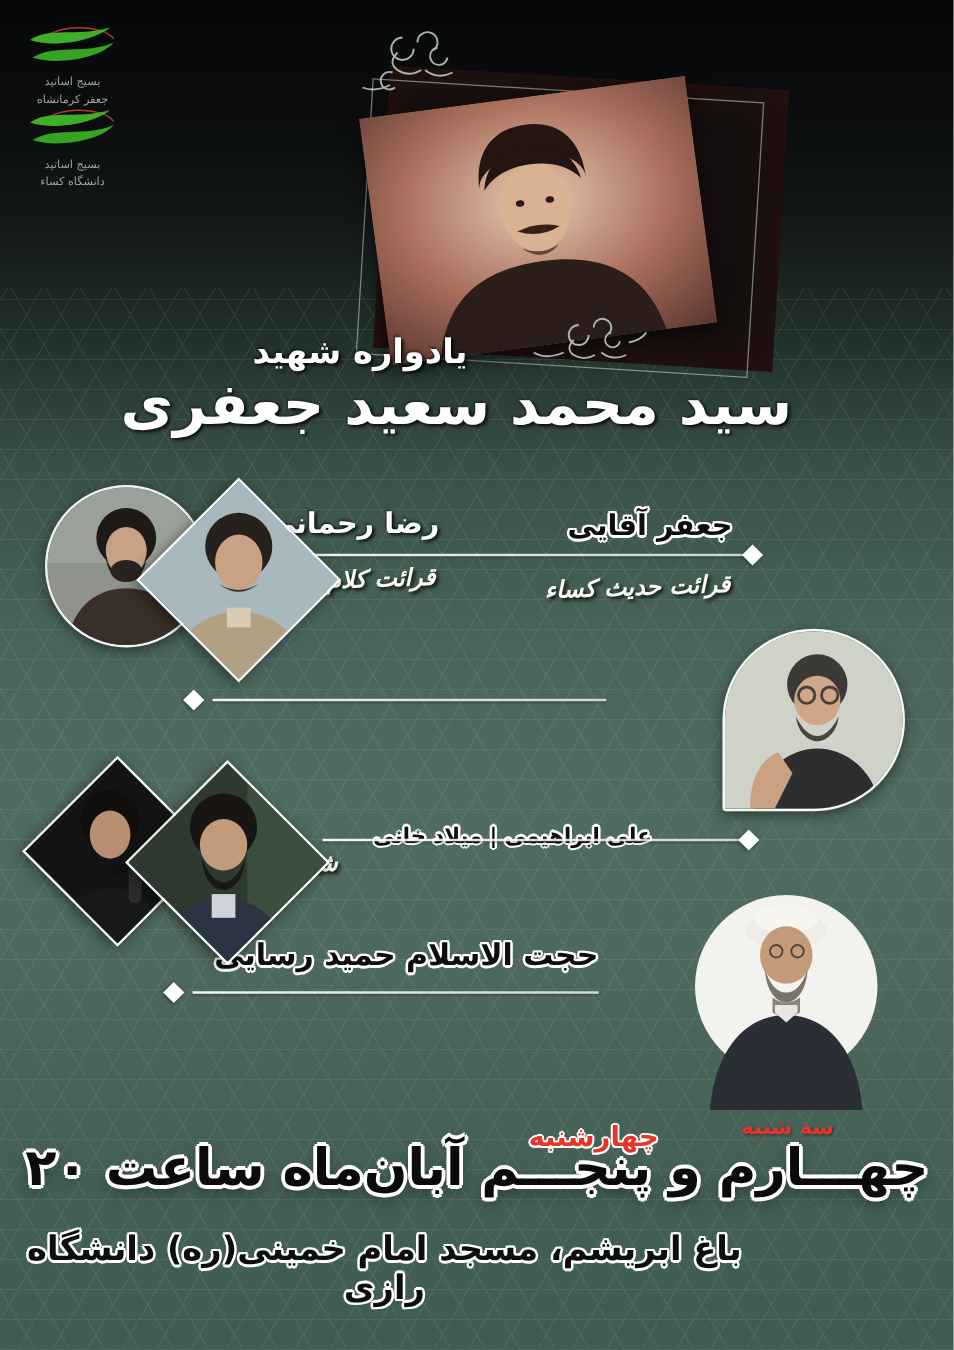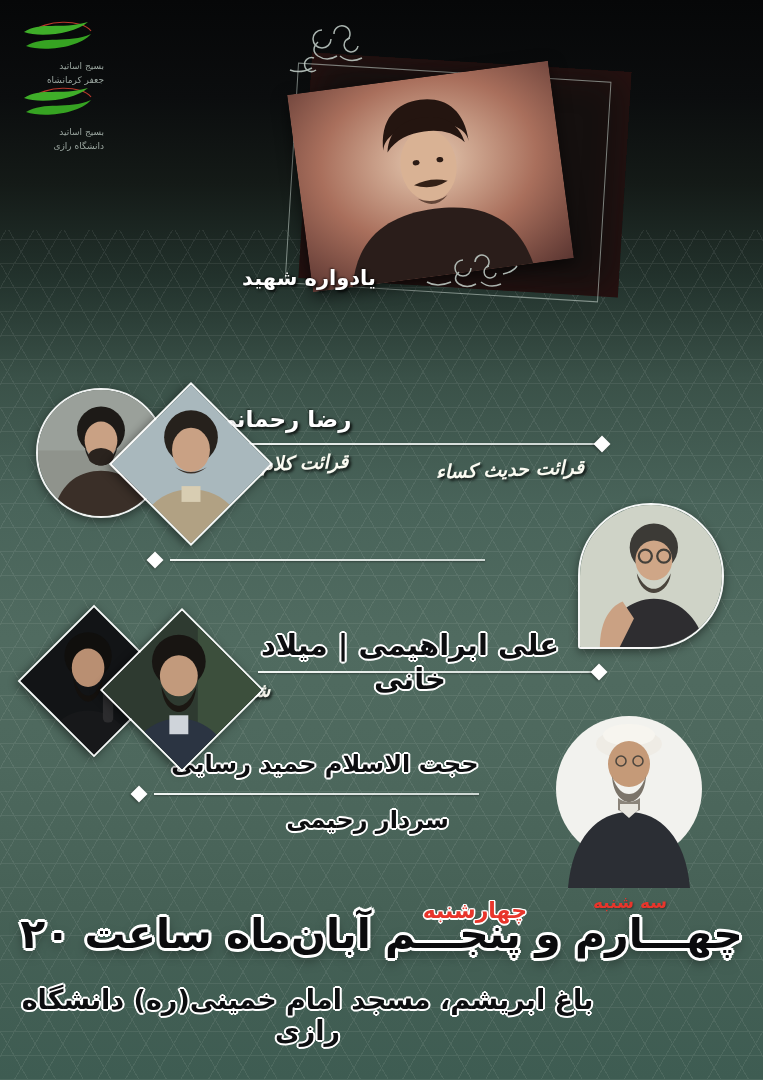--- a/index.html
+++ b/index.html
@@ -23,21 +23,21 @@
   .ow-big{color:#0b0b0d;font-weight:700;
     text-shadow:-3px 0 #fff,3px 0 #fff,0 -3px #fff,0 3px #fff,
       -2px -2px #fff,2px -2px #fff,-2px 2px #fff,2px 2px #fff,0 5px 12px rgba(0,0,0,.5);}
   .red{color:#e8352b;font-weight:bold;text-shadow:1px 1px 2px rgba(0,0,0,.4);text-align:center;}
   .red-ow{color:#e8352b;font-weight:bold;
     text-shadow:-1.5px 0 #fff,1.5px 0 #fff,0 -1.5px #fff,0 1.5px #fff,
       -1px -1px #fff,1px -1px #fff,-1px 1px #fff,1px 1px #fff;}
   .cal{color:#fbfbf2;font-family:"DejaVu Serif",serif;font-style:italic;font-weight:bold;
     transform:rotate(-2deg);text-shadow:2px 2px 3px rgba(0,0,0,.8);}
   
-  .logo{width:92px;}
+  .logo{width:92px;text-align:center;}
   .logo .cap{font-size:9px;line-height:12px;color:#9aa59f;margin-top:2px;}
   
   .ph{overflow:hidden;box-shadow:0 3px 10px rgba(0,0,0,.45);}
   .circle{border-radius:50%;border:2px solid rgba(255,255,255,.92);}
   .teardrop{border-radius:50% 50% 50% 3px;border:2px solid rgba(255,255,255,.95);}
   .diamond{transform:rotate(45deg);border:2px solid rgba(255,255,255,.95);}
   .diamond-inner{position:absolute;transform:rotate(-45deg);}
   .hline{position:absolute;height:2px;background:linear-gradient(90deg,rgba(250,253,251,.95),rgba(248,252,250,.75));
     box-shadow:0 1px 2px rgba(0,0,0,.35);}
   .bullet{position:absolute;width:12px;height:12px;background:#ffffff;transform:rotate(45deg);
@@ -59,21 +59,21 @@
     <div class="cap">بسیج اساتید</div>
     <div class="cap">جعفر کرمانشاه</div>
   </div>
   <div class="abs logo" style="left:12px;top:82px;">
     <svg width="88" height="42" viewBox="0 0 88 42">
       <path d="M16,17 C28,3 66,3 75,15" stroke="#b9392c" stroke-width="1.2" fill="none"></path>
       <path d="M8,16 C24,5 44,14 72,6 C58,18 24,22 8,16 Z" fill="#3fae29"></path>
       <path d="M10,30 C28,19 52,28 75,18 C63,32 27,36 10,30 Z" fill="#36a322"></path>
     </svg>
     <div class="cap">بسیج اساتید</div>
-    <div class="cap">دانشگاه رازی</div>
+    <div class="cap">دانشگاه کساء</div>
   </div>
 
   <div class="abs" style="left:305px;top:62px;width:320px;height:226px;background:#15100f;transform:rotate(3.5deg);box-shadow:inset 0 0 40px rgba(90,20,20,.35);"></div>
   <div class="abs" style="left:291px;top:72px;width:312px;height:219px;border:1px solid rgba(205,218,211,.55);transform:rotate(3.5deg);"></div>
   <div class="abs ph" style="left:299px;top:77px;width:263px;height:199px;transform:rotate(-7.5deg);box-shadow:0 5px 16px rgba(0,0,0,.55);">
     <svg width="263" height="199" viewBox="0 0 263 199">
       <defs>
         <radialGradient id="sepia" cx="50%" cy="42%" r="75%">
           <stop offset="0%" stop-color="#e6cab1"></stop>
           <stop offset="55%" stop-color="#a96f5c"></stop>
@@ -107,21 +107,22 @@
       <path d="M40,14 a8,8 0 1 0 8,8"></path>
       <path d="M52,16 a7,7 0 1 1 12,5"></path>
       <path d="M66,20 a6,6 0 1 0 7,7"></path>
       <path d="M36,26 q-7,7 0,12 q8,5 17,0"></path>
       <path d="M58,36 q9,7 20,2"></path>
       <path d="M28,36 q-14,6 -24,0"></path>
       <path d="M80,28 q10,-2 14,-8"></path>
     </g>
   </svg>
 
-  <div class="abs ctr wlight" style="left:49px;top:266px;width:520px;font-size:21px;">یادواره شهید</div>
+  <div class="abs ctr wlight" style="left:28px;top:266px;width:520px;font-size:27px;">یادواره شهید</div>
+  <div class="abs ctr wlight" style="left:55px;top:296px;width:620px;font-size:46px;letter-spacing:1px;">سید محمد سعید جعفری</div>
 
   <div class="abs ph circle" style="left:36px;top:388px;width:126px;height:126px;z-index:2;">
     <svg width="126" height="126" viewBox="0 0 100 100">
       <rect width="100" height="100" fill="#8f938c"></rect>
       <rect width="100" height="48" fill="#9aa09a"></rect>
       <circle cx="50" cy="32" r="19" fill="#1d1a17"></circle>
       <ellipse cx="50" cy="40" rx="13" ry="15" fill="#c9a184"></ellipse>
       <path d="M37,44 C38,56 46,60 50,60 C54,60 62,56 63,44 C60,54 54,57 50,57 C46,57 40,54 37,44 Z" fill="#241f1b"></path>
       <ellipse cx="50" cy="53" rx="10" ry="7" fill="#2a231e"></ellipse>
       <path d="M12,100 C16,74 33,64 50,64 C67,64 84,74 88,100 Z" fill="#3a2f28"></path>
@@ -133,20 +134,21 @@
         <rect width="100" height="100" fill="#a9b8bd"></rect>
         <circle cx="50" cy="33" r="17" fill="#26211c"></circle>
         <ellipse cx="50" cy="41" rx="12" ry="14" fill="#c9a184"></ellipse>
         <path d="M40,52 Q50,58 60,52 Q50,60 40,52 Z" fill="#3a3029"></path>
         <path d="M14,100 C18,76 34,66 50,66 C66,66 82,76 86,100 Z" fill="#b1a183"></path>
         <rect x="44" y="64" width="12" height="10" fill="#d8cdb2"></rect>
       </svg>
     </div>
   </div>
   <div class="abs ctr wlight" style="left:190px;top:406px;width:185px;font-size:23px;">رضا رحمانی</div>
+  <div class="abs ctr ow" style="left:425px;top:408px;width:190px;font-size:23px;">جعفر آقایی</div>
   <div class="hline" style="left:196px;top:443px;width:400px;"></div>
   <div class="bullet" style="left:596px;top:438px;"></div>
   <div class="abs ctr cal" style="left:188px;top:452px;width:190px;font-size:19px;">قرائت کلام وحی</div>
   <div class="abs ctr cal" style="left:405px;top:458px;width:210px;font-size:19px;">قرائت حدیث کساء</div>
 
   <div class="bullet" style="left:149px;top:554px;"></div>
   <div class="hline" style="left:170px;top:559px;width:315px;"></div>
   <div class="abs ph teardrop" style="left:578px;top:503px;width:142px;height:142px;">
     <svg width="142" height="142" viewBox="0 0 100 100">
       <rect width="100" height="100" fill="#cfd3c7"></rect>
@@ -178,29 +180,28 @@
         <rect width="100" height="100" fill="#2e3a30"></rect>
         <rect x="60" width="40" height="100" fill="#3c4f3c"></rect>
         <circle cx="48" cy="32" r="17" fill="#181512"></circle>
         <ellipse cx="48" cy="41" rx="12" ry="13" fill="#c29a7c"></ellipse>
         <path d="M37,48 C38,60 44,64 48,64 C52,64 58,60 59,48 C55,58 51,60 48,60 C45,60 41,58 37,48 Z" fill="#1b1712"></path>
         <path d="M14,100 C18,78 33,68 48,68 C63,68 78,78 82,100 Z" fill="#2b3442"></path>
         <rect x="42" y="66" width="12" height="12" fill="#cfd4da"></rect>
       </svg>
     </div>
   </div>
-  <div class="abs ctr ow" style="left:250px;top:628px;width:320px;font-size:29px;">علی ابراهیمی | میلاد خانی</div>
+  <div class="abs ctr ow" style="left:250px;top:659px;width:320px;font-size:17px;">علی ابراهیمی | میلاد خانی</div>
   <div class="hline" style="left:258px;top:671px;width:334px;"></div>
   <div class="bullet" style="left:593px;top:666px;"></div>
   <div class="abs ctr cal" style="left:150px;top:680px;width:150px;font-size:19px;">شعر خوانی</div>
 
   <div class="abs ctr ow" style="left:150px;top:750px;width:350px;font-size:24px;">حجت الاسلام حمید رسایی</div>
   <div class="bullet" style="left:133px;top:788px;"></div>
   <div class="hline" style="left:154px;top:793px;width:325px;"></div>
-  <div class="abs ctr ow" style="left:195px;top:806px;width:345px;font-size:24px;">سردار رحیمی</div>
   <div class="abs" style="left:548px;top:712px;width:160px;height:176px;">
     <div class="abs circle" style="left:8px;top:4px;width:146px;height:146px;background:#f2f2ee;border:none;"></div>
     <svg class="abs" style="left:12px;top:2px;" width="138" height="174" viewBox="0 0 138 174">
       <ellipse cx="69" cy="30" rx="33" ry="15" fill="#efece5"></ellipse>
       <ellipse cx="69" cy="21" rx="26" ry="11" fill="#f7f5ef"></ellipse>
       <ellipse cx="69" cy="50" rx="21" ry="23" fill="#c59a78"></ellipse>
       <circle cx="61" cy="47" r="5" fill="none" stroke="#4c463e" stroke-width="1.5"></circle>
       <circle cx="78" cy="47" r="5" fill="none" stroke="#4c463e" stroke-width="1.5"></circle>
       <path d="M52,62 C53,80 62,88 69,88 C76,88 85,80 86,62 C81,76 75,80 69,80 C63,80 57,76 52,62 Z" fill="#7b746a"></path>
       <path d="M58,84 Q69,92 80,84 L80,96 Q69,102 58,96 Z" fill="#8b847a"></path>

